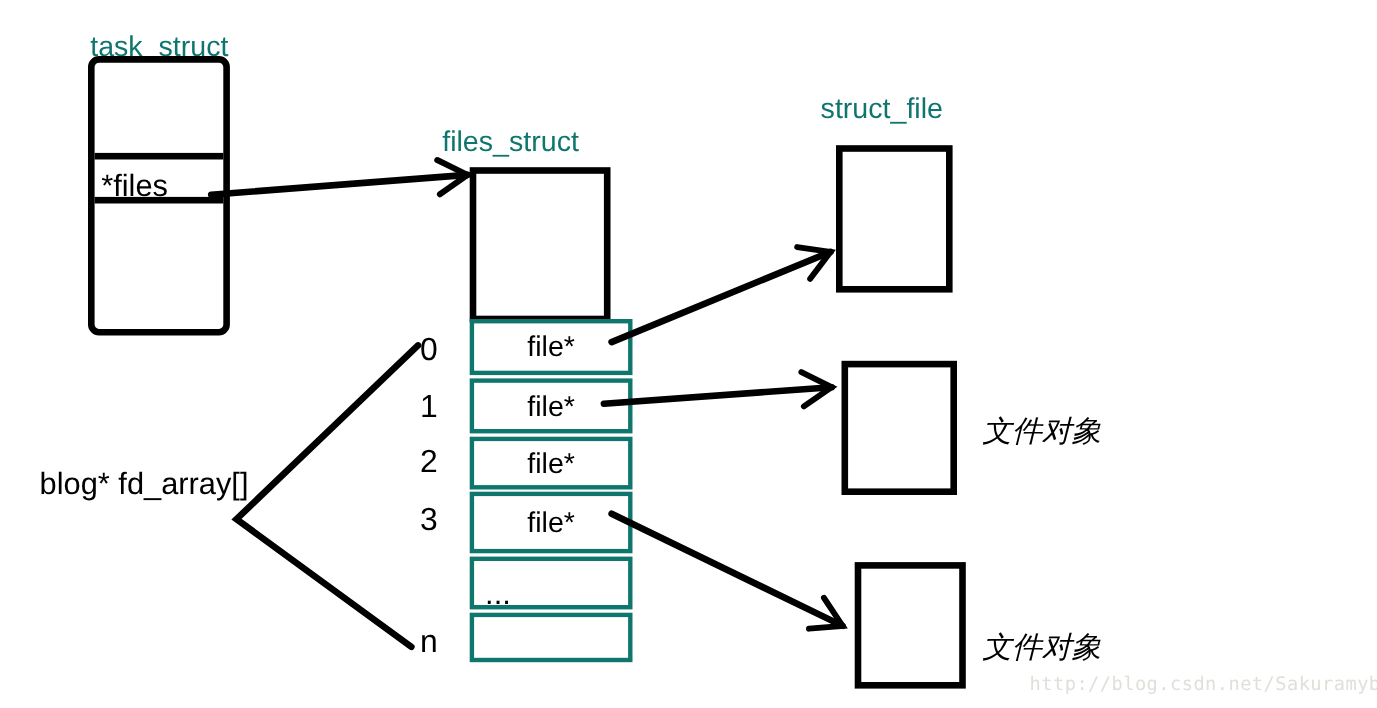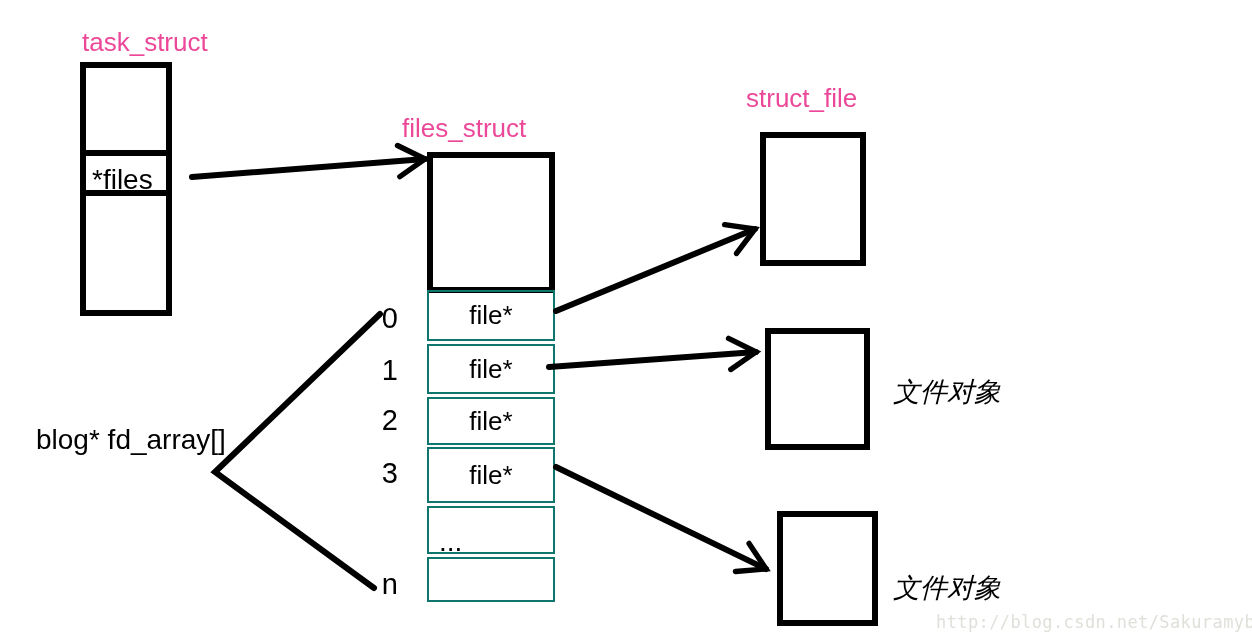--- a/index.html
+++ b/index.html
@@ -15,38 +15,38 @@
     position:absolute;
     border:6px solid #000000;
     box-sizing:border-box;
     background:transparent;
   }
   .title{
     position:absolute;
     font-size:26px;
     line-height:28px;
     white-space:nowrap;
-    color:#ec4899;
+    color:#0f766e;
   }
   
-  .task-box{left:80px;top:62px;width:92px;height:254px;}
+  .task-box{left:80px;top:51px;width:129px;height:254px;border-radius:10px;}
   .task-cell1{height:82px;}
   .task-cell2{
     height:46px;border-top:6px solid #000;border-bottom:6px solid #000;
     box-sizing:border-box;position:relative;overflow:visible;
   }
   .task-field{
     position:absolute;left:6px;top:8px;
     font-size:28px;white-space:nowrap;
   }
   
   .fs-top{left:427px;top:152px;width:128px;height:141px;}
   .fs-row{
-    position:absolute;left:427px;width:128px;
-    border:2px solid #0f766e;box-sizing:border-box;
+    position:absolute;left:427px;width:148px;
+    border:4px solid #0f766e;box-sizing:border-box;
     display:flex;align-items:center;justify-content:center;
     font-size:26px;
     text-align:center;
   }
   .fs-row.dots{justify-content:flex-start;padding-left:10px;align-items:flex-end;font-size:28px;line-height:20px;}
   .r0{top:290px;height:51px;}
   .r1{top:344px;height:50px;}
   .r2{top:397px;height:48px;}
   .r3{top:447px;height:56px;}
   .r4{top:506px;height:48px;}

